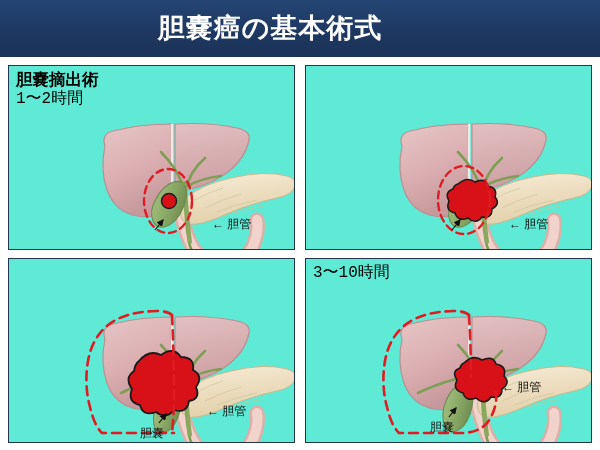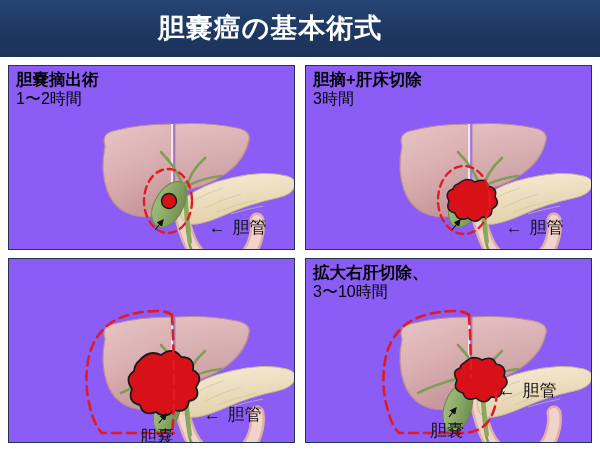--- a/index.html
+++ b/index.html
@@ -36,21 +36,21 @@
   }
 
   
   #panel-grid {
     position: absolute;
     left: 8px; top: 65px;
     width: 584px; height: 380px;
   }
   .panel {
     position: absolute;
-    background: #8b5cf6;
+    background: #5eead4;
     border: 1.5px solid #23364f;
     box-sizing: border-box;
     overflow: hidden;
   }
   #panel-1 { left: 0px;   top: 0px;   width: 287px; height: 185px; }
   #panel-2 { left: 297px; top: 0px;   width: 287px; height: 185px; }
   #panel-3 { left: 0px;   top: 193px; width: 287px; height: 185px; }
   #panel-4 { left: 297px; top: 193px; width: 287px; height: 185px; }
 
   .panel-caption {
@@ -65,34 +65,35 @@
     font-weight: bold;
     line-height: 19px;
     white-space: nowrap;
   }
   .caption-time {
     color: #000000;
     font-size: 16px;
     font-weight: normal;
     line-height: 20px;
     white-space: nowrap;
+    font-family: Liberation Mono, monospace;
   }
 
   .art {
     position: absolute;
     left: 0; top: 0;
     width: 287px; height: 185px;
   }
 
   .anat-label {
     position: absolute;
-    font-size: 17px;
+    font-size: 12px;
     color: #111111;
     white-space: nowrap;
-    font-family: Liberation Mono, monospace;
+    font-family: Liberation Sans, sans-serif;
   }
 </style>
 </head>
 <body>
 
 <div id="header-band"></div>
 <div id="header-title">胆嚢癌の基本術式</div>
 
 <div id="panel-grid">
 
@@ -238,24 +239,20 @@
       <ellipse cx="158" cy="134" rx="26" ry="34" fill="none" stroke="#e01b24" stroke-width="2.4" stroke-dasharray="7 5" stroke-linecap="round"></ellipse>
 
       <path d="M146 164 l8 -10" stroke="#111" stroke-width="1.2" fill="none" marker-end="url(#ah2)"></path>
       <defs>
         <marker id="ah2" markerWidth="6" markerHeight="6" refX="5" refY="3" orient="auto">
           <path d="M0 0 L6 3 L0 6 z" fill="#111"></path>
         </marker>
       </defs>
     </svg>
 
-    <div class="panel-caption">
-      <div class="caption-title">胆摘+肝床切除</div>
-      <div class="caption-time">3時間</div>
-    </div>
 
     <div class="anat-label" style="left:203px; top:150px;">
       <span>←</span>
       <span>胆管</span>
     </div>
 
   </div>
 
   <div class="panel" id="panel-3">
     <svg class="art" viewBox="0 0 287 185">
@@ -397,21 +394,20 @@
 
       <path d="M143 158 l7 -9" stroke="#111" stroke-width="1.2" fill="none" marker-end="url(#ah4)"></path>
       <defs>
         <marker id="ah4" markerWidth="6" markerHeight="6" refX="5" refY="3" orient="auto">
           <path d="M0 0 L6 3 L0 6 z" fill="#111"></path>
         </marker>
       </defs>
     </svg>
 
     <div class="panel-caption">
-      <div class="caption-title">拡大右肝切除、</div>
       <div class="caption-time">3〜10時間</div>
     </div>
 
     <div class="anat-label" style="left:196px; top:120px;">
       <span>←</span>
       <span>胆管</span>
     </div>
     <div class="anat-label" style="left:124px; top:160px;">胆嚢</div>
   </div>
 

